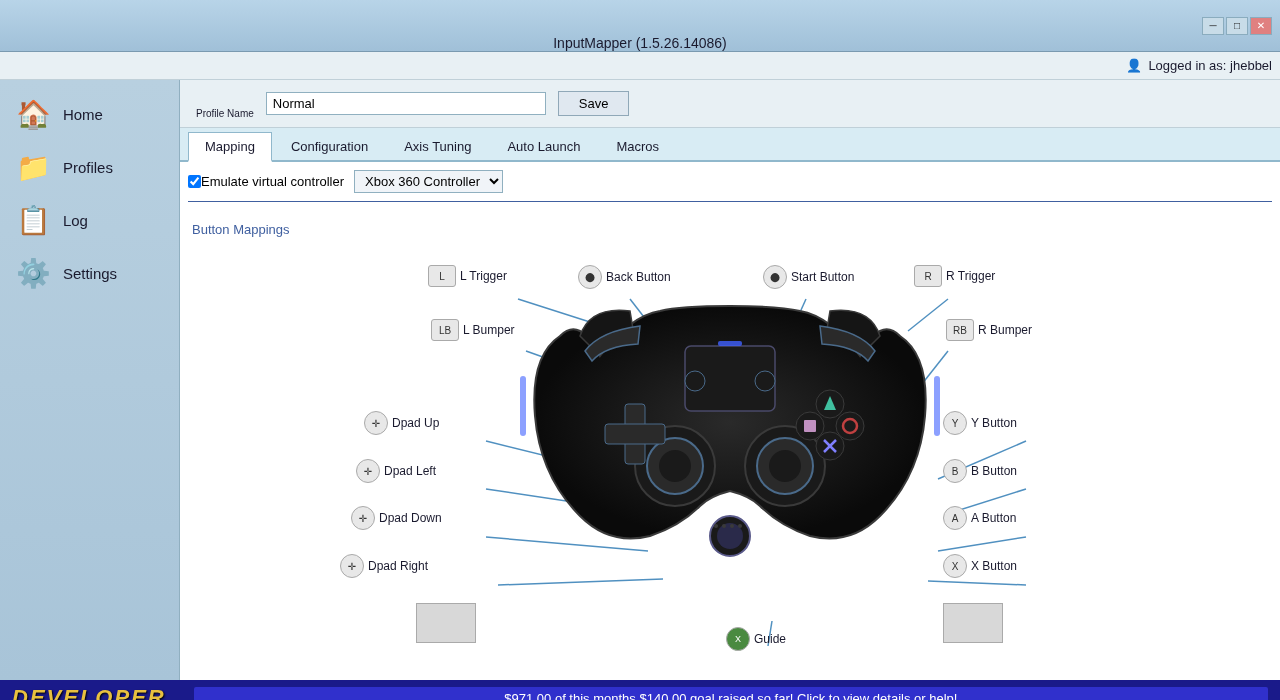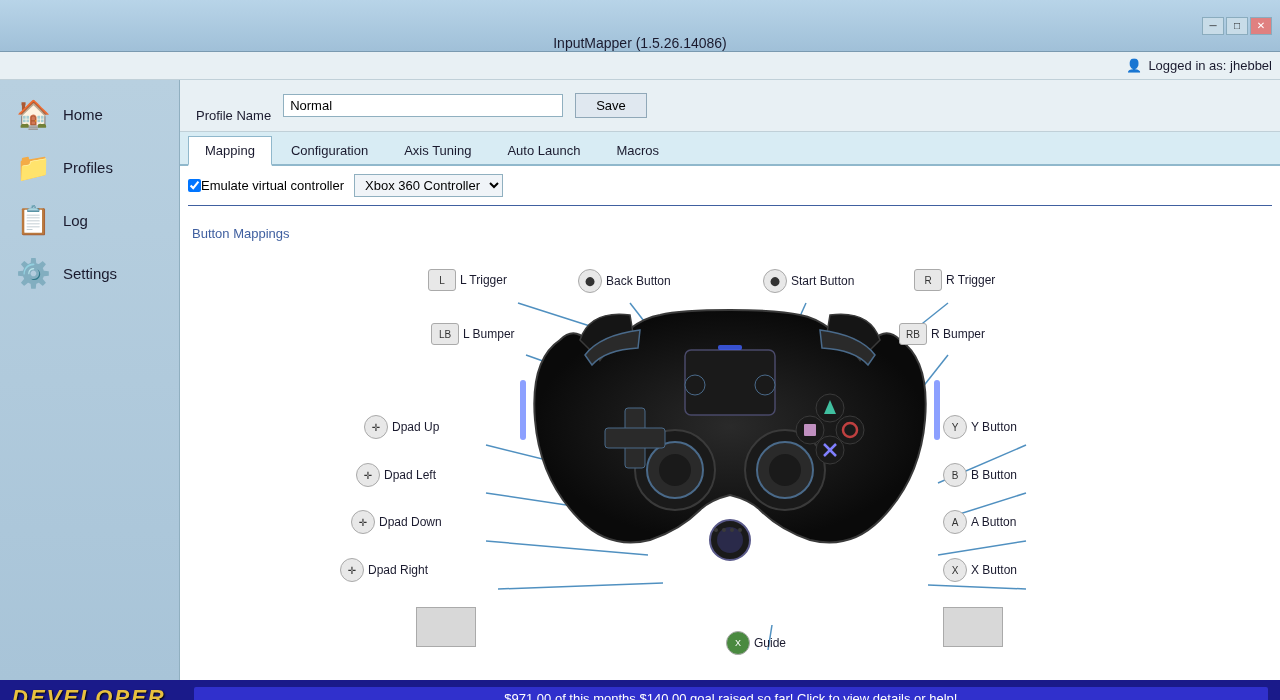--- a/index.html
+++ b/index.html
@@ -98,21 +98,21 @@
 
     
     #profile-row {
       padding: 8px 16px;
       display: flex;
       align-items: center;
       gap: 12px;
       background: #e8f0f4;
       border-bottom: 1px solid #c0d0d8;
     }
-    #profile-row label { font-size: 13px; color: #1a1a2e; margin-top: 20px; }
+    #profile-row label { font-size: 10px; color: #1a1a2e; margin-top: 20px; }
     #profile-name-input {
       width: 280px;
       padding: 3px 6px;
       border: 1px solid #90b0c0;
       background: white;
       font-size: 13px;
     }
     #save-button {
       padding: 4px 20px;
       background: #e0e8f0;
@@ -471,21 +471,21 @@
         <div class="btn-label" style="left:726px;top:24px;">
           <div class="btn-icon">R</div>
           <span>R Trigger</span>
         </div>
 
         <div class="btn-label" style="left:243px;top:78px;">
           <div class="btn-icon">LB</div>
           <span>L Bumper</span>
         </div>
 
-        <div class="btn-label" style="left:711px;top:78px;">
+        <div class="btn-label" style="left:758px;top:78px;">
           <div class="btn-icon">RB</div>
           <span>R Bumper</span>
         </div>
 
         <div class="btn-label" style="left:176px;top:170px;">
           <div class="btn-icon circle-icon">✛</div>
           <span>Dpad Up</span>
         </div>
 
         <div class="btn-label" style="left:168px;top:218px;">

